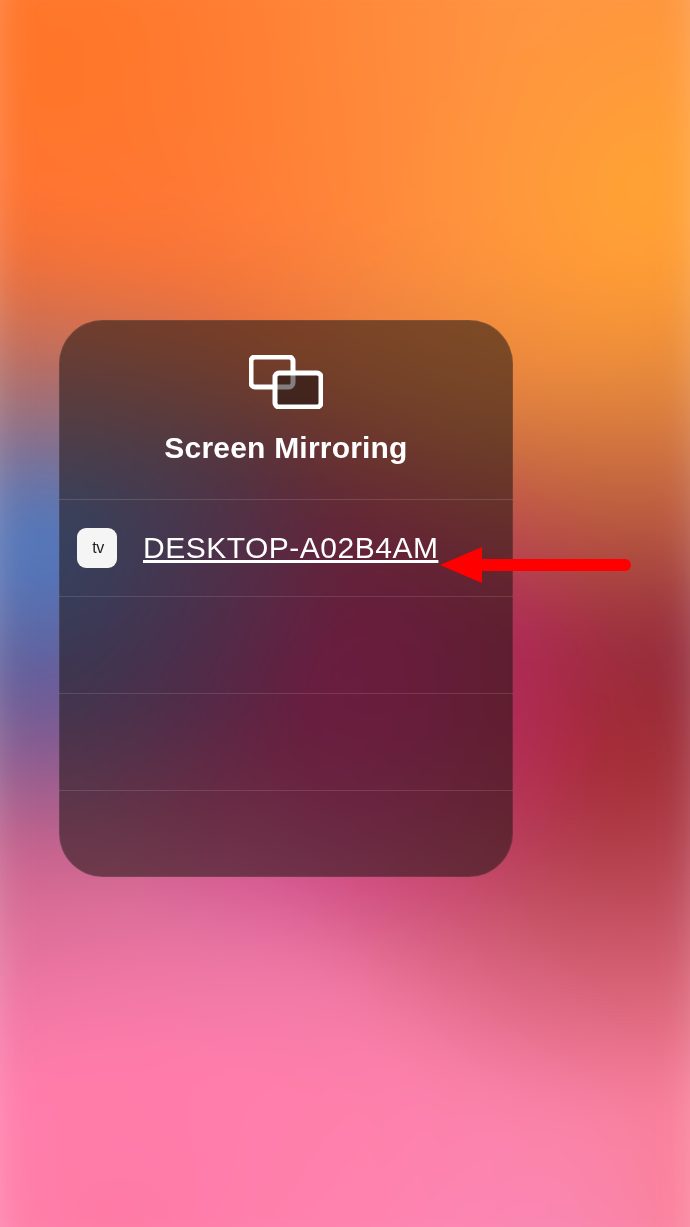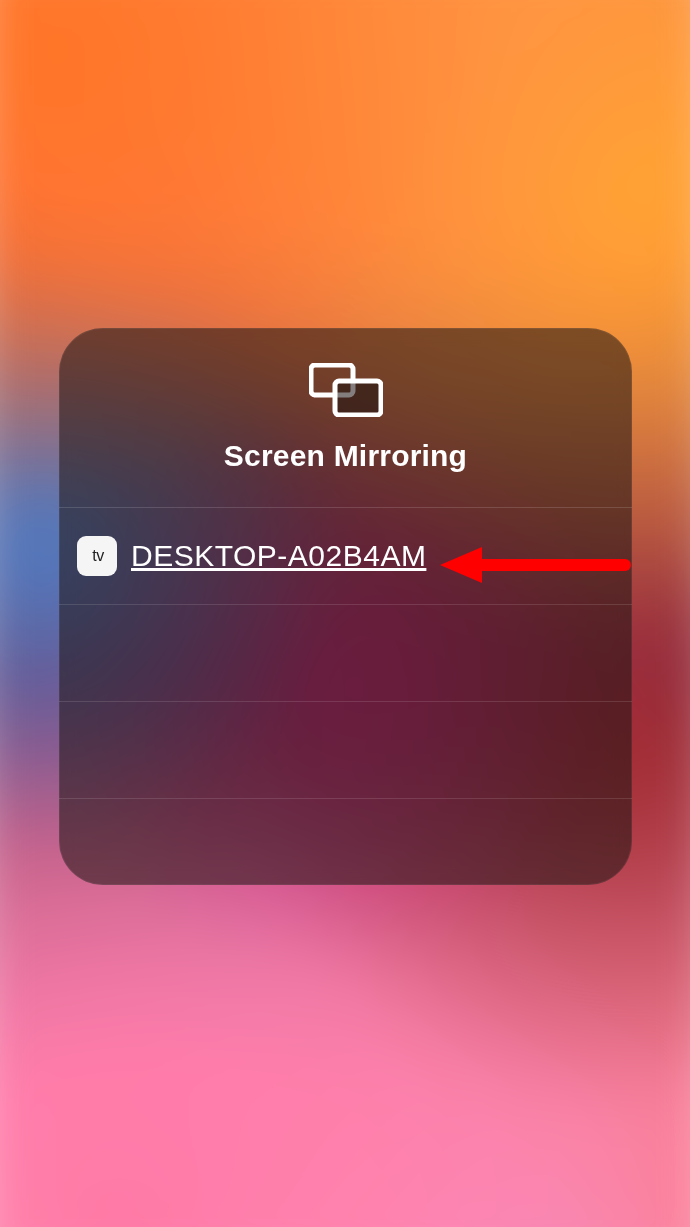--- a/index.html
+++ b/index.html
@@ -18,22 +18,22 @@
       radial-gradient(circle at 20% 95%, rgba(255,120,160,0.9) 0, rgba(255,120,160,0) 40%),
       radial-gradient(circle at 70% 100%, rgba(230,150,200,0.85) 0, rgba(230,150,200,0) 40%),
       radial-gradient(circle at 95% 95%, rgba(255,100,80,0.85) 0, rgba(255,100,80,0) 35%),
       linear-gradient(180deg, #d8825a 0%, #c86a50 25%, #7b3c5c 55%, #d98fb4 85%, #e8b5c8 100%);
     filter: blur(26px) saturate(1.15);
     transform: scale(1.1);
   }
 
   .panel {
     position: absolute;
-    left: 59px; top: 328px;
-    width: 573px; height: 557px;
+    left: 59px; top: 320px;
+    width: 454px; height: 557px;
     border-radius: 44px;
     background: rgba(30,20,18,0.55);
     backdrop-filter: blur(8px);
     box-shadow: inset 0 0 0 1px rgba(255,255,255,0.06);
     overflow: hidden;
     color: #fff;
   }
 
   .panel-header {
     height: 180px;
@@ -52,21 +52,21 @@
     font-weight: 600;
     letter-spacing: 0.2px;
     color: #ffffff;
   }
 
   .device-row {
     height: 97px;
     display: flex;
     align-items: center;
     padding: 0 20px 0 18px;
-    gap: 14px;
+    gap: 26px;
     border-bottom: 1px solid rgba(255,255,255,0.12);
     position: relative;
   }
   .device-row.empty { cursor: default; }
   .device-row:not(.empty) { cursor: pointer; }
 
   .appletv-badge {
     width: 40px; height: 40px;
     border-radius: 9px;
     background: #f5f5f5;

